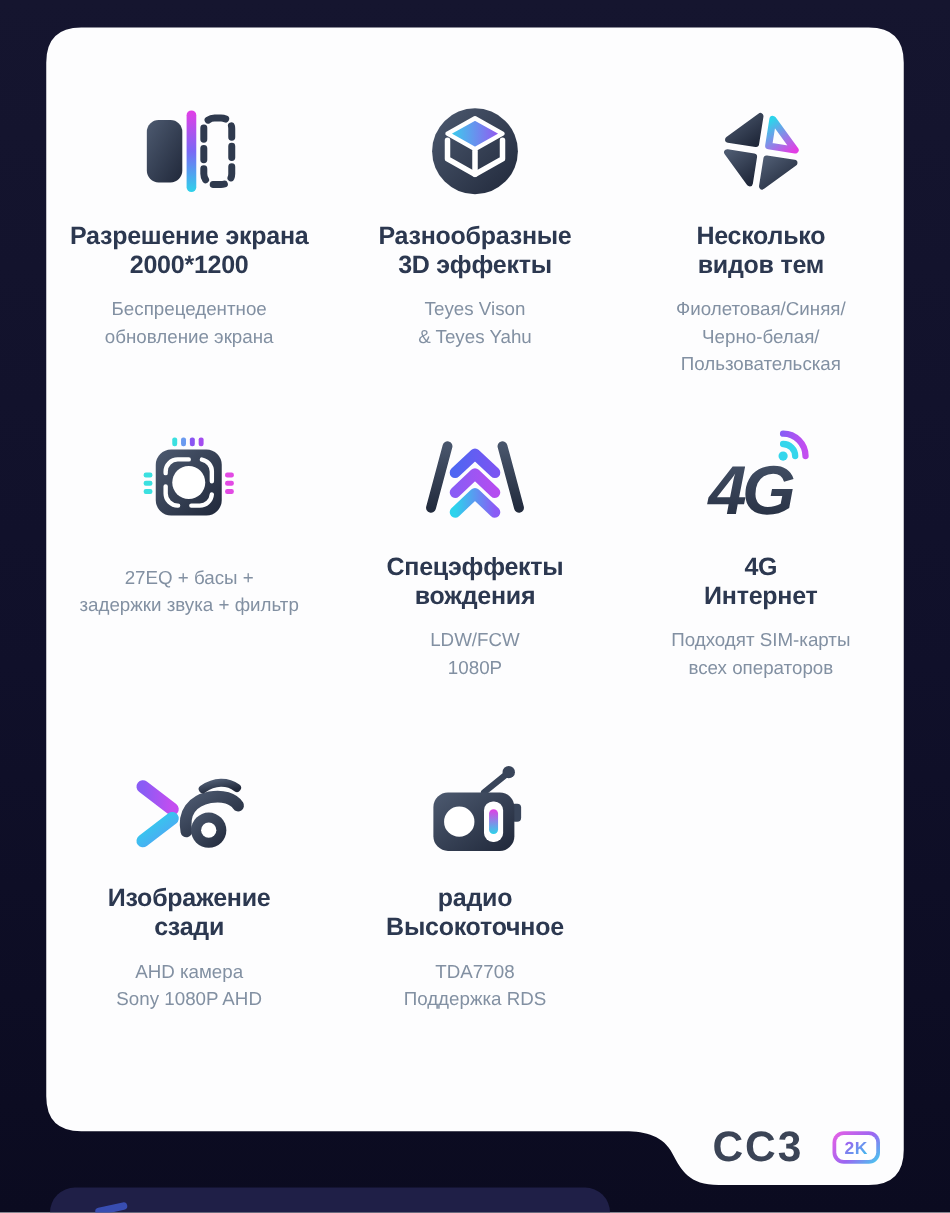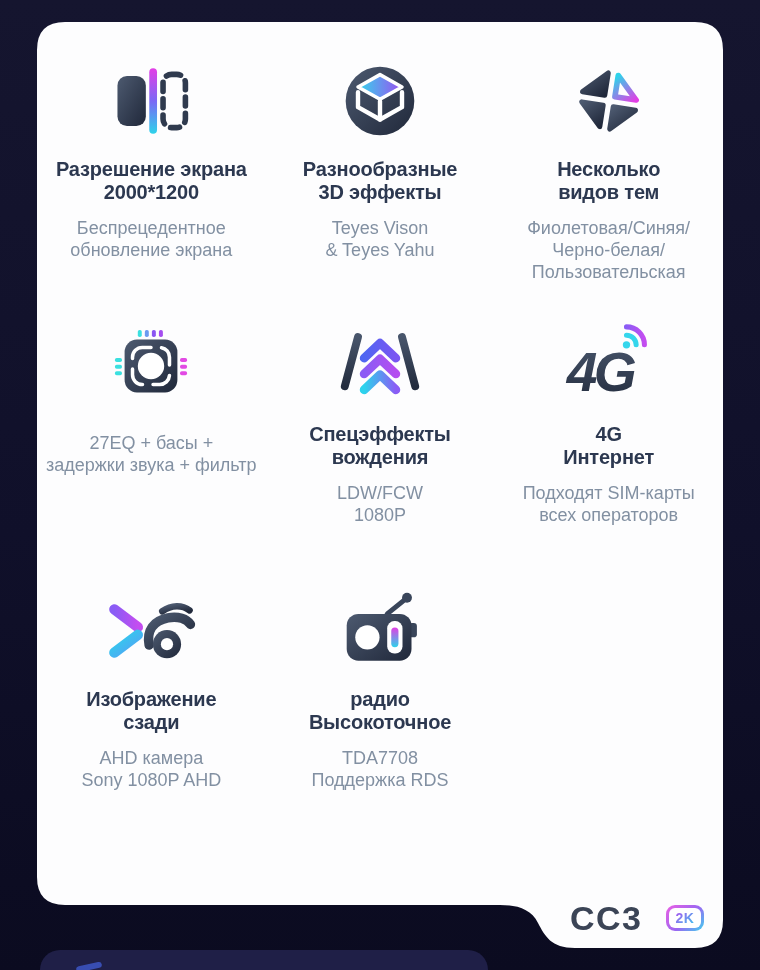--- a/index.html
+++ b/index.html
@@ -5,28 +5,28 @@
   html,body{margin:0;padding:0;}
   body{
     width:760px;height:970px;position:relative;overflow:hidden;
     background:linear-gradient(180deg,#15152f 0%,#10102a 55%,#0b0b20 100%);
     font-family:"Liberation Sans",sans-serif;
   }
   .card-svg{position:absolute;left:0;top:0;}
   .grid{
     position:absolute;left:37px;top:22px;width:686px;height:636px;
     display:grid;grid-template-columns:1fr 1fr 1fr;grid-template-rows:265px 265px 265px;
-    padding-top:26px;box-sizing:border-box;
+    padding-top:46px;box-sizing:border-box;
   }
   .cell{text-align:center;padding:0 6px;}
   .icon-wrap{height:106px;display:flex;align-items:center;justify-content:center;}
   .icon-wrap svg{display:block;}
   .title{margin-top:4px;font-size:20px;line-height:23px;font-weight:700;color:#2c3850;letter-spacing:-0.2px;}
   .title span{display:block;}
-  .subtitle{margin-top:13px;font-size:18px;line-height:22px;color:#8290a2;}
+  .subtitle{margin-top:13px;font-size:15px;line-height:22px;color:#8290a2;}
   .subtitle span{display:block;}
   .logo{position:absolute;left:570px;top:901px;display:flex;align-items:center;gap:23px;}
   .cc3{font-size:34px;font-weight:800;color:#3b4456;letter-spacing:1.5px;line-height:1;}
   .badge{background:linear-gradient(135deg,#ec5fe4 0%,#9a67f2 55%,#3ed3ee 100%);border-radius:9px;padding:3px;display:flex;}
   .badge-inner{background:#fff;border-radius:6px;display:flex;align-items:center;justify-content:center;padding:1px 3px;}
   .bottom-card{position:absolute;left:40px;top:950px;width:448px;height:20px;background:#1f1f47;border-radius:22px 22px 0 0;}
   .bottom-sliver{position:absolute;left:76px;top:964px;width:26px;height:6px;background:#3d56c4;border-radius:3px;transform:rotate(-12deg);opacity:.85;}
 </style>
 </head>
 <body>

